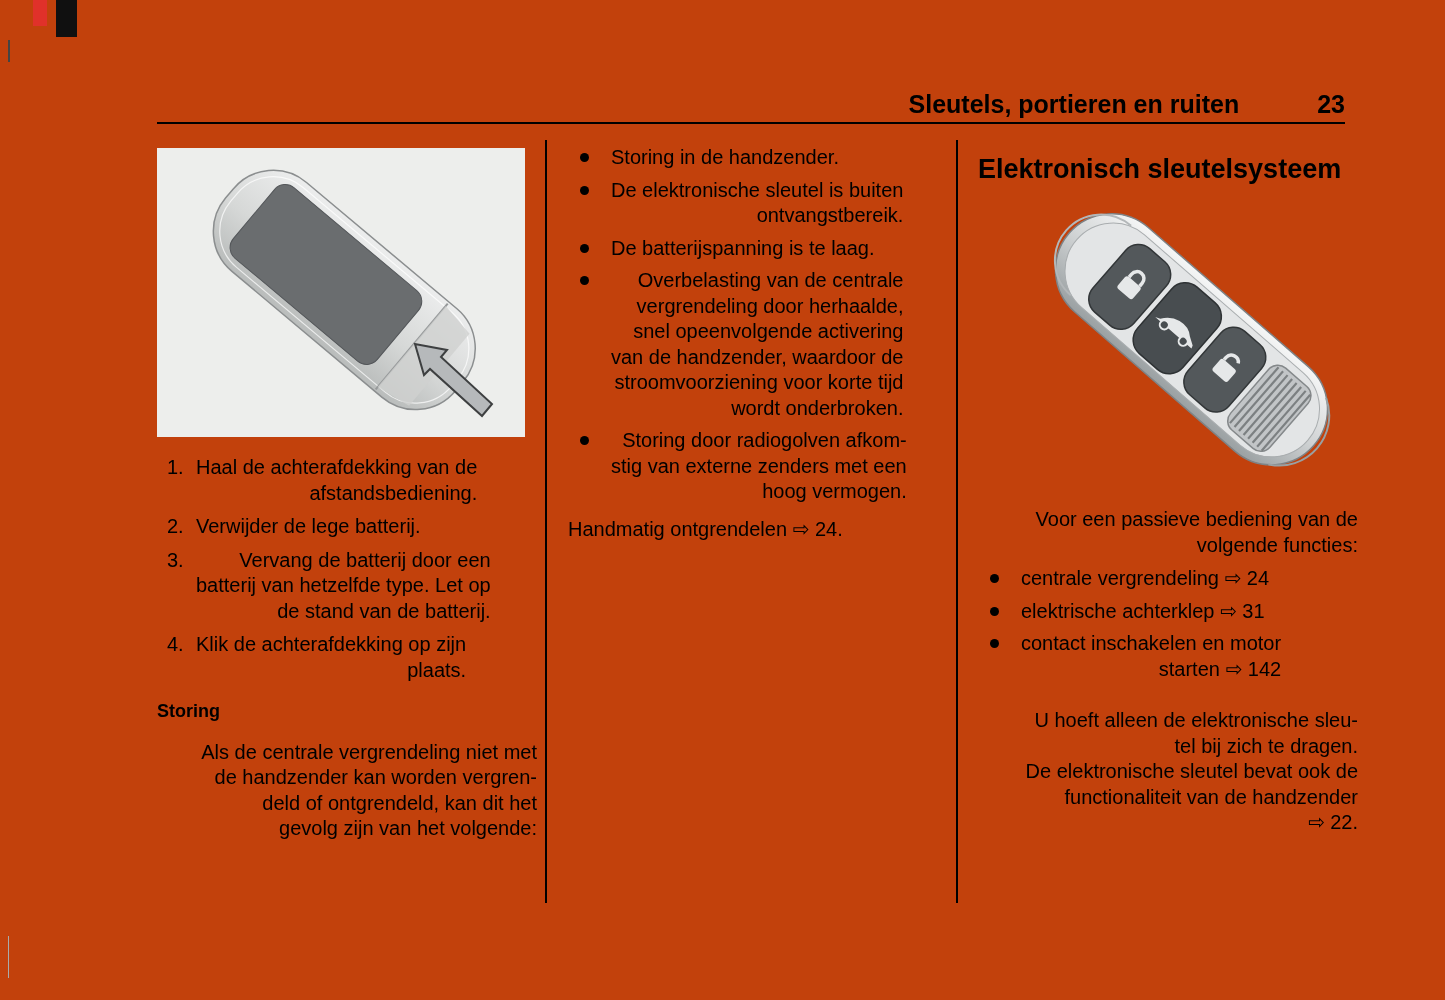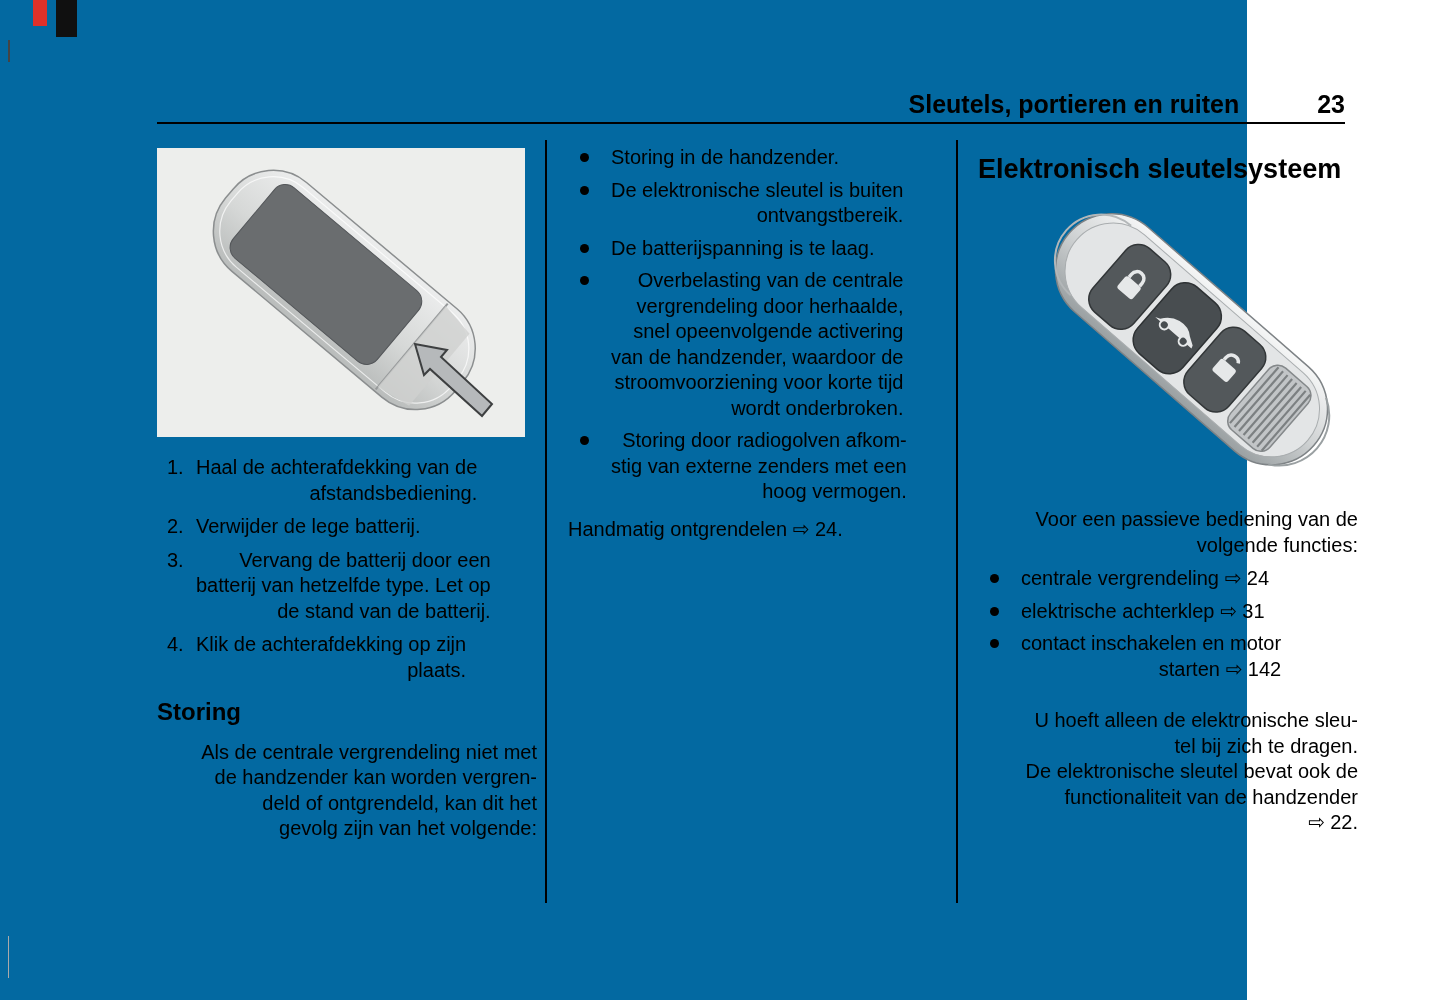--- a/index.html
+++ b/index.html
@@ -1,18 +1,18 @@
 <!DOCTYPE html>
 <html><head>
 <meta charset="utf-8">
 <style>
   * { margin:0; padding:0; box-sizing:border-box; }
   html,body { width:1445px; height:1000px; background:#ffffff; overflow:hidden; }
   .page {
-    position:relative; width:1247px; height:1000px; background:#0369a1;
+    position:relative; width:1445px; height:1000px; background:#c2410c;
     font-family:"Liberation Sans","DejaVu Sans",sans-serif; color:#000;
   }
 
   
   .crop-red   { position:absolute; left:33px; top:0; width:14px; height:26px; background:#e0312a; }
   .crop-black { position:absolute; left:56px; top:0; width:21px; height:37px; background:#101010; }
   .crop-tick-top    { position:absolute; left:8px; top:40px;  width:2px; height:22px; background:#444; }
   .crop-tick-bottom { position:absolute; left:8px; top:936px; width:1px; height:42px; background:#aaa; }
 
   
@@ -36,21 +36,21 @@
 
   .lines { white-space:pre;text-align:right; }
 
   .figure1 { width:368px; height:289px; margin-bottom:18px; }
   .figure2 { width:305px; height:285px; margin:12px 0 24px 60px; }
 
   .steps { list-style:none; padding-left:10px; display:flex; flex-direction:column; gap:8px; }
   .step { display:flex; }
   .step-num { flex:none; width:29px; }
 
-  .subheading { font-size:24px; font-weight:bold; margin:16px 0 15px; }
+  .subheading { font-size:18px; font-weight:bold; margin:16px 0 15px; }
   .heading { font-size:27px; line-height:34px; font-weight:bold; margin-top:12px; white-space:nowrap; }
 
   .bullets { list-style:none; display:flex; flex-direction:column; gap:7px; }
   .bullet { display:flex; }
   .dot { flex:none; width:9px; height:9px; border-radius:50%; background:#000; margin:8px 22px 0 12px; }
 
   .ref-line { margin-top:12px; }
   .intro { margin-top:0; }
   .col3 .bullets { margin-top:8px; }
   .para-gap-lg { margin-top:26px; }

